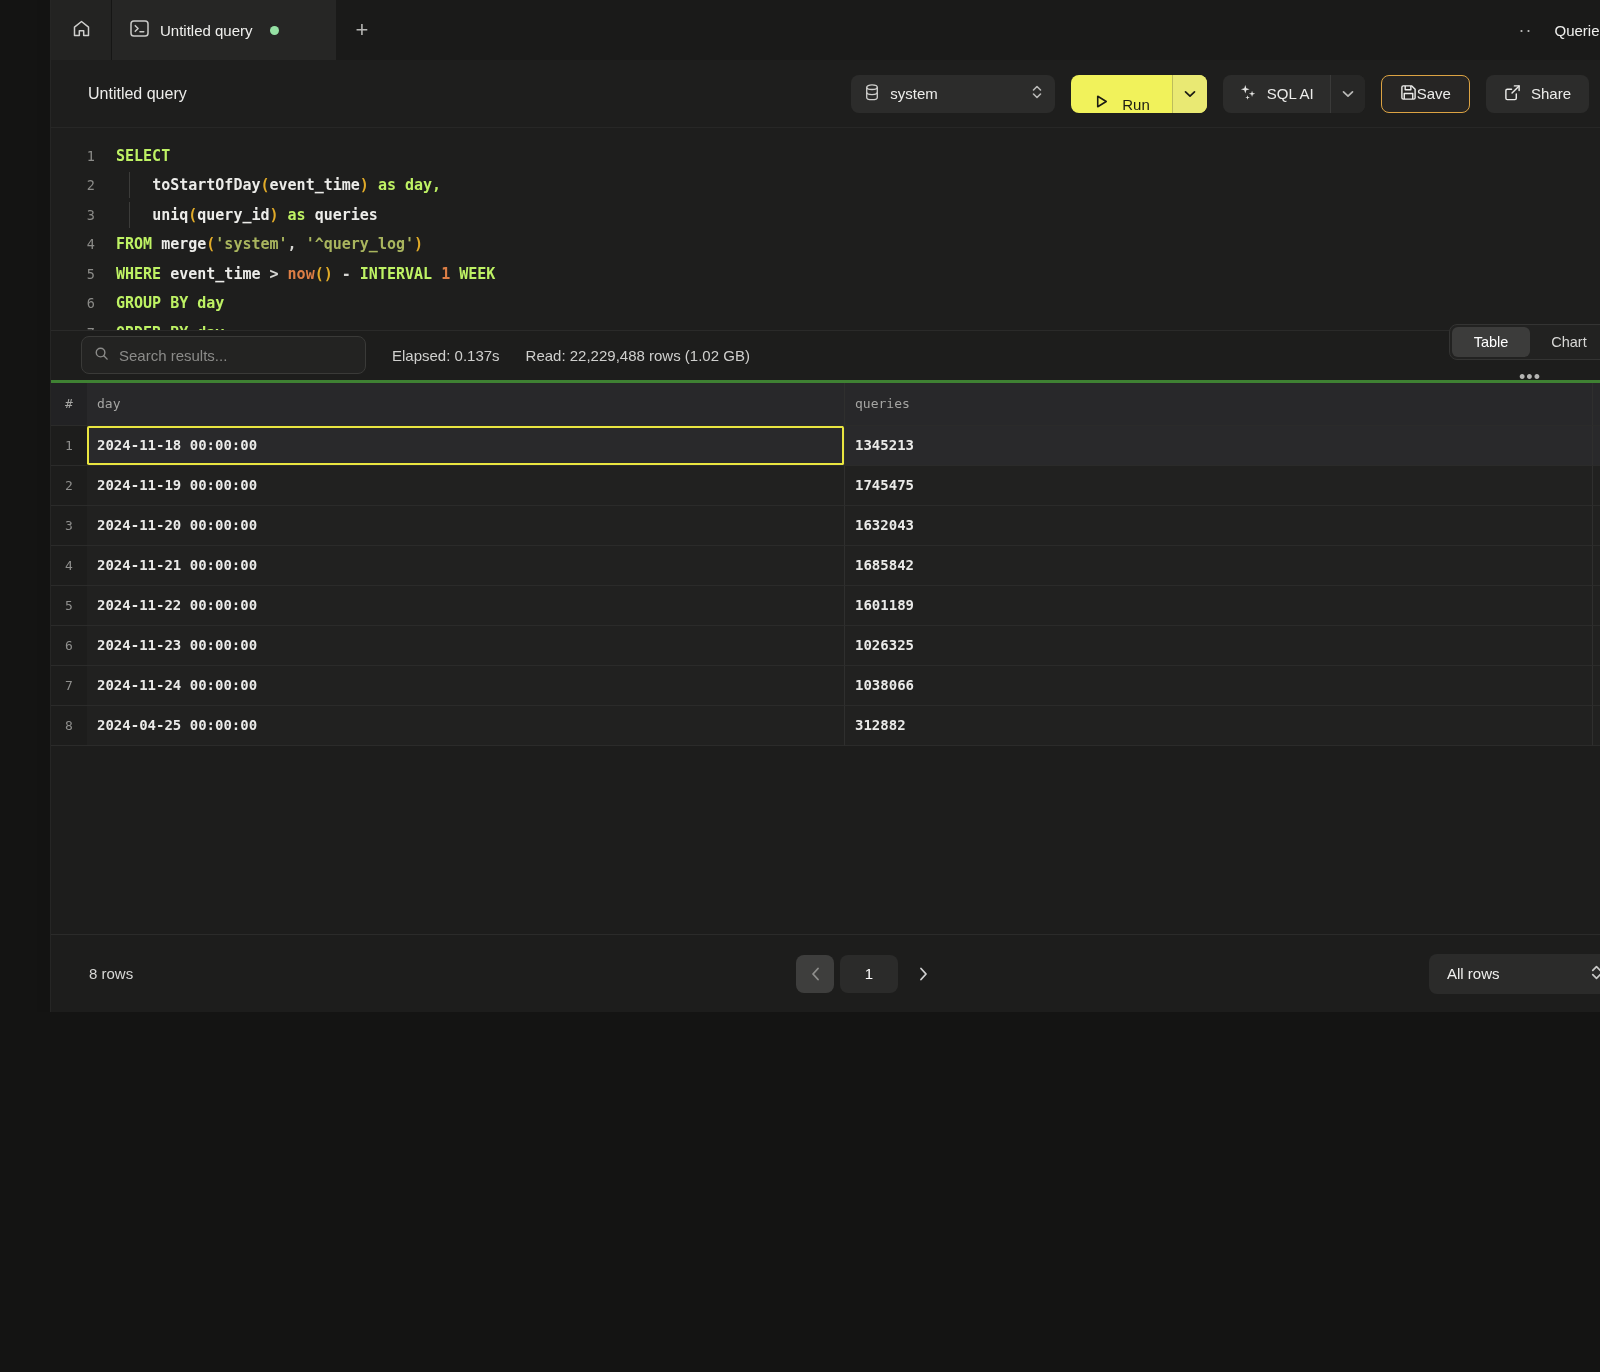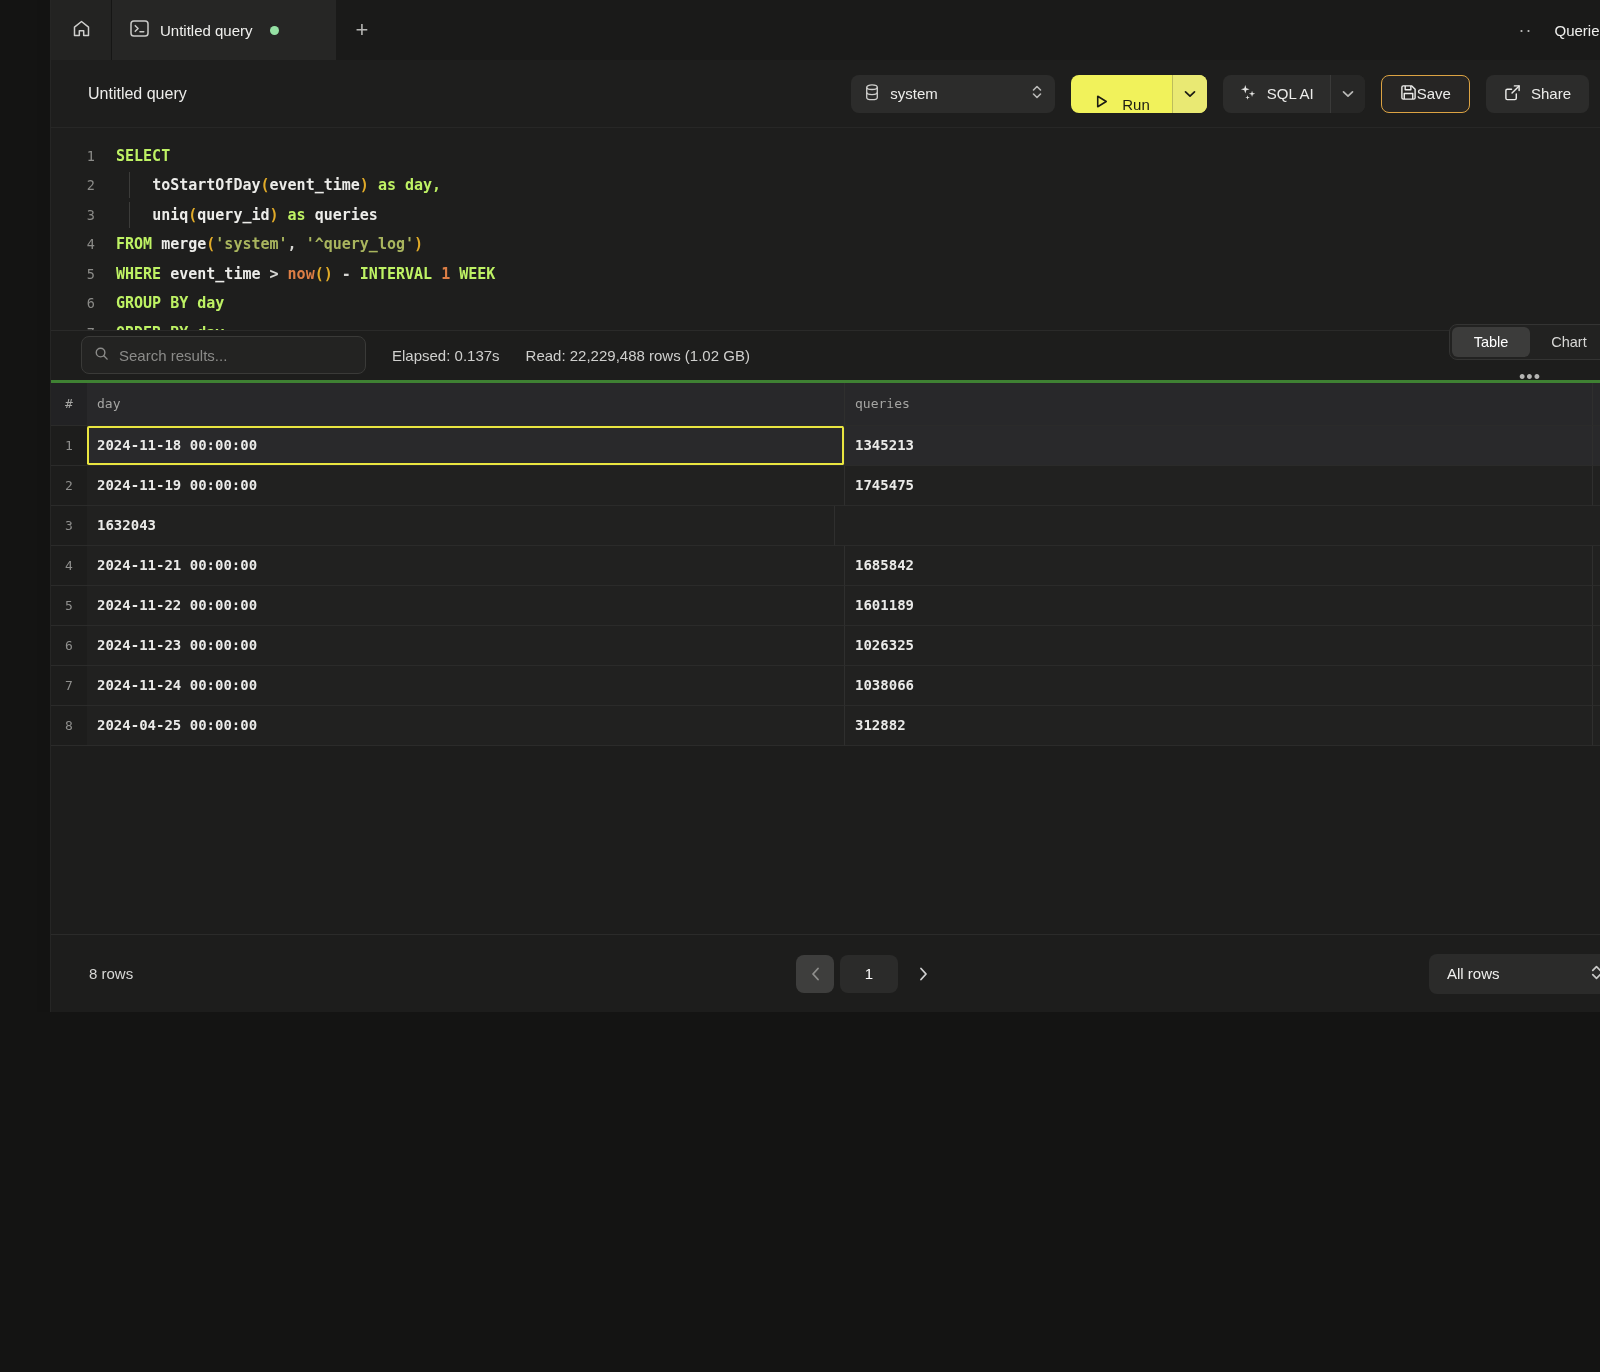--- a/index.html
+++ b/index.html
@@ -273,20 +273,21 @@
             <div class="cell-filler"></div>
           </div>
           <div class="grid-row">
             <div class="cell-num">2</div>
             <div class="cell-day">2024-11-19 00:00:00</div>
             <div class="cell-queries">1745475</div>
             <div class="cell-filler"></div>
           </div>
           <div class="grid-row">
             <div class="cell-num">3</div>
+            <div class="cell-day">2024-11-20 00:00:00</div>
             <div class="cell-queries">1632043</div>
             <div class="cell-filler"></div>
           </div>
           <div class="grid-row">
             <div class="cell-num">4</div>
             <div class="cell-day">2024-11-21 00:00:00</div>
             <div class="cell-queries">1685842</div>
             <div class="cell-filler"></div>
           </div>
           <div class="grid-row">

